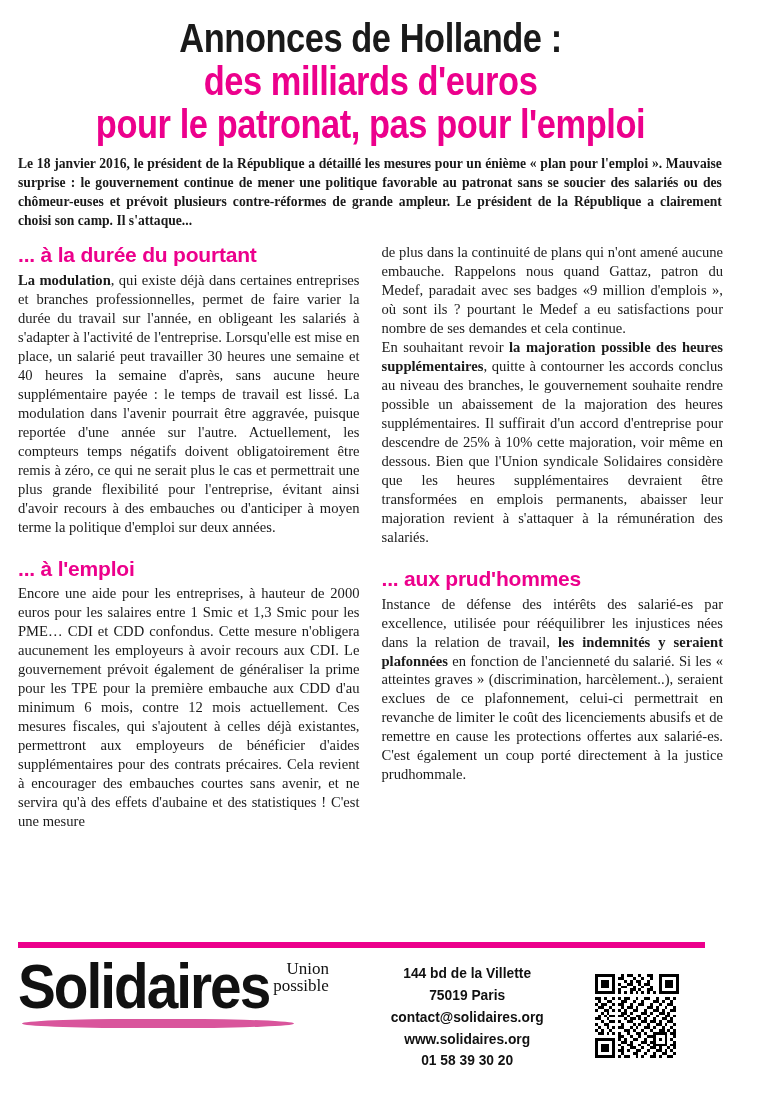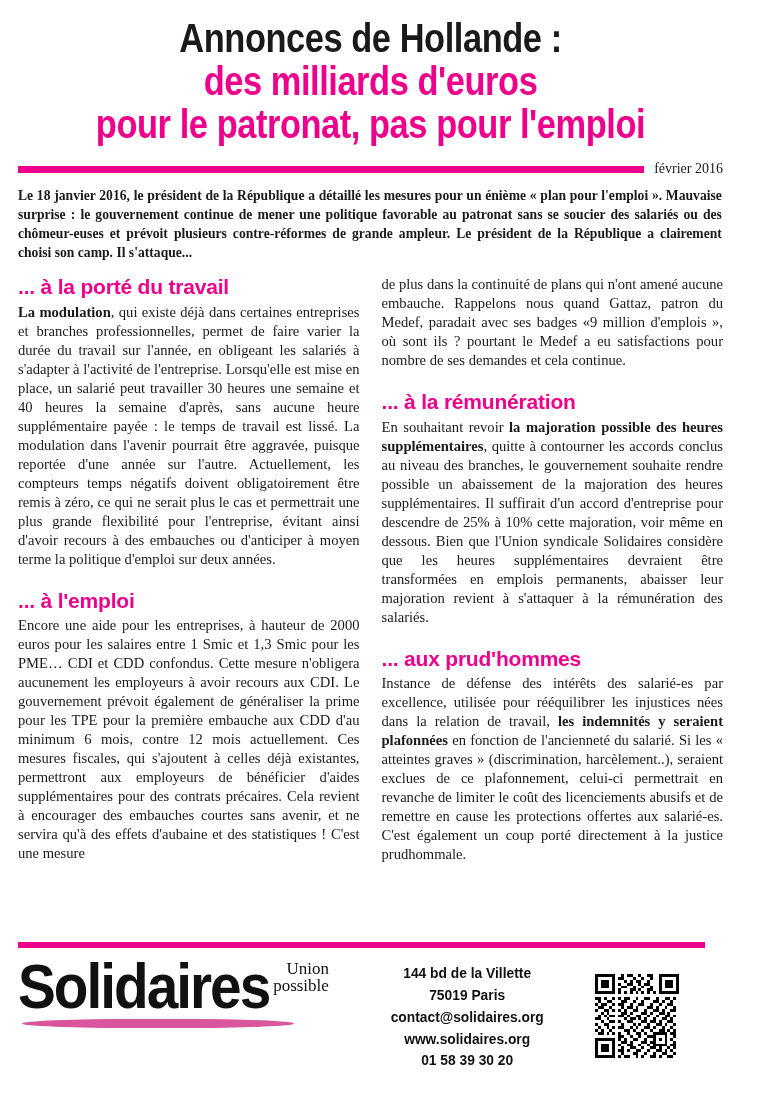--- a/index.html
+++ b/index.html
@@ -208,44 +208,39 @@
 <body>
 
 <div class="page">
 
   <div class="masthead">
     <div class="title-line title-line-1">Annonces de Hollande :</div>
     <div class="title-line title-line-2">des milliards d'euros</div>
     <div class="title-line title-line-3">pour le patronat, pas pour l'emploi</div>
   </div>
 
-  <div class="rule-row">
-    <div class="rule-bar"></div>
-    <div class="issue-date">février 2016</div>
-  </div>
 
   <div class="intro">Le 18 janvier 2016, le président de la République a détaillé les mesures pour un énième « plan pour l'emploi ». Mauvaise surprise : le gouvernement continue de mener une politique favorable au patronat sans se soucier des salariés ou des chômeur-euses et prévoit plusieurs contre-réformes de grande ampleur. Le président de la République a clairement choisi son camp. Il s'attaque...</div>
 
   <div class="columns">
 
     <div class="col">
 
-      <h2 class="sec-heading">... à la porté du travail</h2>
+      <h2 class="sec-heading">... à la durée du pourtant</h2>
       <p class="body-text"><b>La modulation</b><span>, qui existe déjà dans certaines entreprises et branches professionnelles, permet de faire varier la durée du travail sur l'année, en obligeant les salariés à s'adapter à l'activité de l'entreprise. Lorsqu'elle est mise en place, un salarié peut travailler 30 heures une semaine et 40 heures la semaine d'après, sans aucune heure supplémentaire payée : le temps de travail est lissé. La modulation dans l'avenir pourrait être aggravée, puisque reportée d'une année sur l'autre. Actuellement, les compteurs temps négatifs doivent obligatoirement être remis à zéro, ce qui ne serait plus le cas et permettrait une plus grande flexibilité pour l'entreprise, évitant ainsi d'avoir recours à des embauches ou d'anticiper à moyen terme la politique d'emploi sur deux années.</span></p>
 
       <h2 class="sec-heading spaced">... à l'emploi</h2>
       <p class="body-text">Encore une aide pour les entreprises, à hauteur de 2000 euros pour les salaires entre 1 Smic et 1,3 Smic pour les PME… CDI et CDD confondus. Cette mesure n'obligera aucunement les employeurs à avoir recours aux CDI. Le gouvernement prévoit également de généraliser la prime pour les TPE pour la première embauche aux CDD d'au minimum 6 mois, contre 12 mois actuellement. Ces mesures fiscales, qui s'ajoutent à celles déjà existantes, permettront aux employeurs de bénéficier d'aides supplémentaires pour des contrats précaires. Cela revient à encourager des embauches courtes sans avenir, et ne servira qu'à des effets d'aubaine et des statistiques ! C'est une mesure</p>
 
     </div>
 
     <div class="col">
 
       <p class="body-text">de plus dans la continuité de plans qui n'ont amené aucune embauche. Rappelons nous quand Gattaz, patron du Medef, paradait avec ses badges «9 million d'emplois », où sont ils ? pourtant le Medef a eu satisfactions pour nombre de ses demandes et cela continue.</p>
 
-      <h2 class="sec-heading spaced">... à la rémunération</h2>
       <p class="body-text"><span>En souhaitant revoir </span><b>la majoration possible des heures supplémentaires</b><span>, quitte à contourner les accords conclus au niveau des branches, le gouvernement souhaite rendre possible un abaissement de la majoration des heures supplémentaires. Il suffirait d'un accord d'entreprise pour descendre de 25% à 10% cette majoration, voir même en dessous. Bien que l'Union syndicale Solidaires considère que les heures supplémentaires devraient être transformées en emplois permanents, abaisser leur majoration revient à s'attaquer à la rémunération des salariés.</span></p>
 
       <h2 class="sec-heading spaced">... aux prud'hommes</h2>
       <p class="body-text"><span>Instance de défense des intérêts des salarié-es par excellence, utilisée pour rééquilibrer les injustices nées dans la relation de travail, </span><b>les indemnités y seraient plafonnées</b><span> en fonction de l'ancienneté du salarié. Si les « atteintes graves » (discrimination, harcèlement..), seraient exclues de ce plafonnement, celui-ci permettrait en revanche de limiter le coût des licenciements abusifs et de remettre en cause les protections offertes aux salarié-es. C'est également un coup porté directement à la justice prudhommale.</span></p>
 
     </div>
   </div>
 
   <div class="footer">
     <div class="footer-rule"></div>

